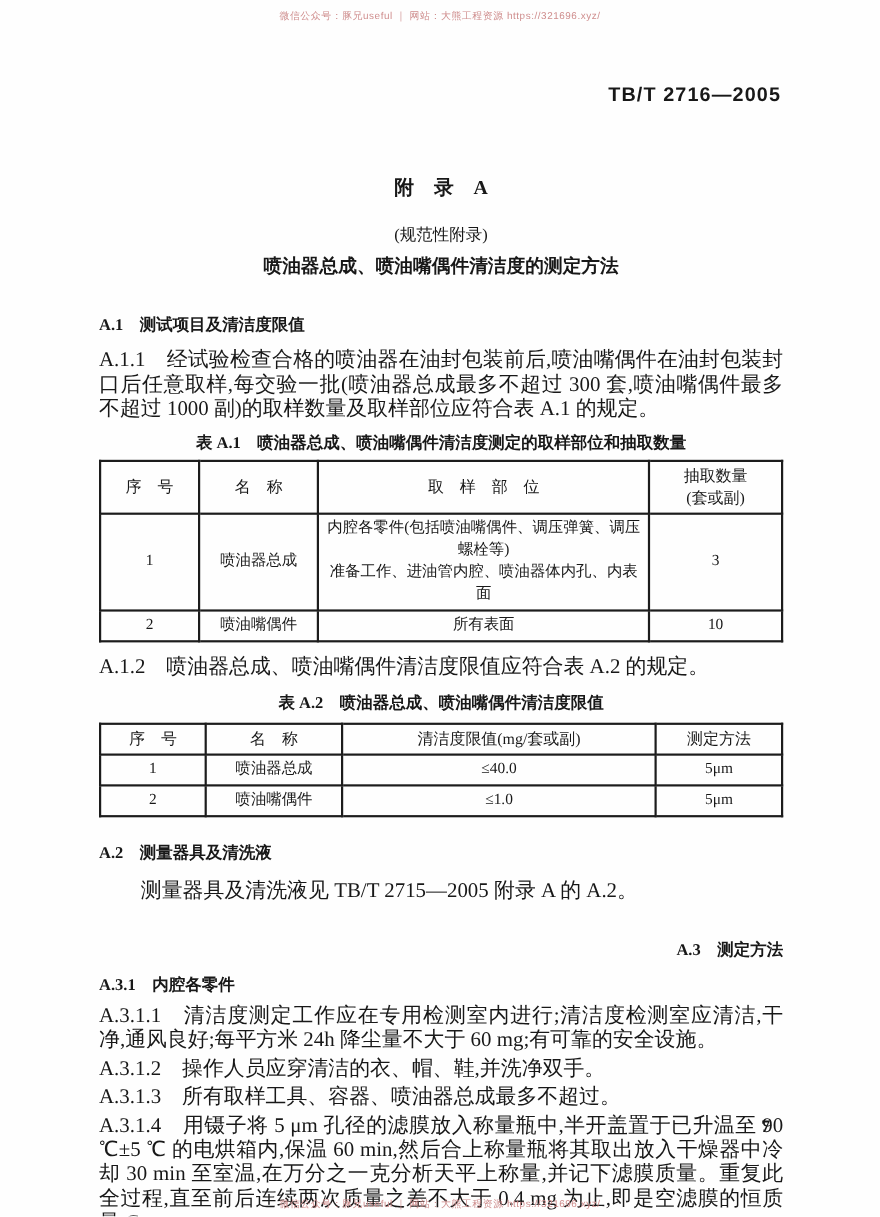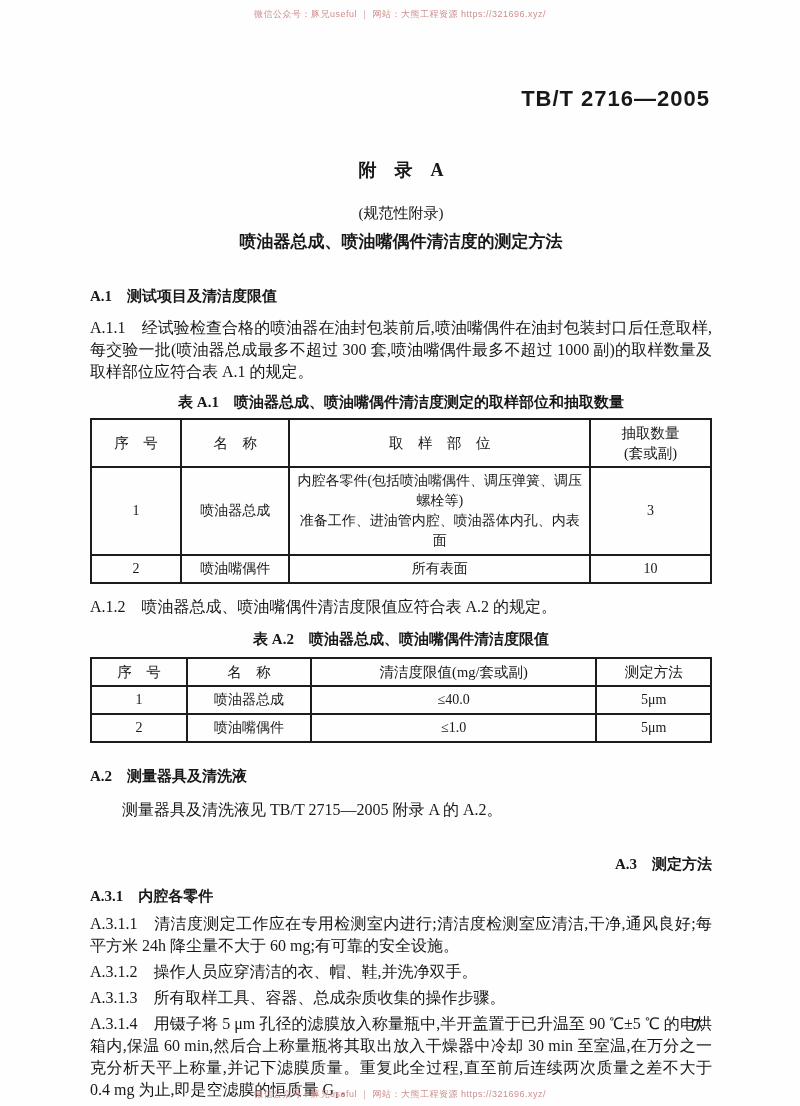--- a/index.html
+++ b/index.html
@@ -9,30 +9,30 @@
     font-family:"Liberation Serif", serif;
   }
   .watermark {
     position:absolute; left:0; right:0; text-align:center;
     font-size:9px; color:#cf8e8e; letter-spacing:0.5px;
     font-family:"Liberation Sans", sans-serif;
   }
   .wm-top { top:8px; }
   .wm-bottom { top:1088px; }
   .doc-number {
-    position:absolute; top:86px; right:90px;
-    font-weight:bold; font-size:22px; letter-spacing:1px;
+    position:absolute; top:76px; right:90px;
+    font-weight:bold; font-size:18px; letter-spacing:1px;
     font-family:"Liberation Sans", sans-serif;
   }
   .content { position:absolute; top:158px; left:90px; width:622px; }
   .t1 { text-align:center; font-weight:bold; font-size:18px; }
   .t2 { text-align:center; font-size:15px; margin-top:22px; }
   .t3 { text-align:center; font-weight:bold; font-size:17px; margin-top:7px; }
   .h  { font-weight:bold; font-size:15px; line-height:22px; }
-  .p  { font-size:16px; line-height:22px; text-align:justify;font-family:Liberation Serif, serif; }
+  .p  { font-size:19px; line-height:22px; text-align:justify;font-family:Liberation Serif, serif; }
   .indent { text-indent:2em; }
   .mt32 { margin-top:32px; } .mt22 { margin-top:22px; } .mt16 { margin-top:32px;text-align:right; }
   .mt12 { margin-top:12px; } .mt10 { margin-top:10px; } .mt8 { margin-top:8px; }
   .mt6 { margin-top:6px; }   .mt4 { margin-top:4px; }
   .tbl-caption { text-align:center; font-weight:bold; font-size:15px; }
   table { width:100%; border-collapse:collapse; table-layout:fixed; }
   td, th {
     border:2px solid #1c1c1c; font-size:14px; text-align:center;
     padding:3px 5px; vertical-align:middle; font-weight:normal; line-height:20px;
   }
@@ -129,21 +129,21 @@
     </tbody>
       </table>
 
     <div class="h mt22">A.2　测量器具及清洗液</div>
     <div class="p indent mt12">测量器具及清洗液见 TB/T 2715—2005 附录 A 的 A.2。</div>
 
     <div class="h mt16">A.3　测定方法</div>
     <div class="h mt10">A.3.1　内腔各零件</div>
     <div class="p mt6">A.3.1.1　清洁度测定工作应在专用检测室内进行;清洁度检测室应清洁,干净,通风良好;每平方米 24h 降尘量不大于 60 mg;有可靠的安全设施。</div>
     <div class="p mt4">A.3.1.2　操作人员应穿清洁的衣、帽、鞋,并洗净双手。</div>
-    <div class="p mt4">A.3.1.3　所有取样工具、容器、总成杂质收集的操作步骤。</div>
+    <div class="p mt4">A.3.1.3　所有取样工具、容器、喷油器总成最多不超过。</div>
     <div class="p mt4">A.3.1.4　用镊子将 5 μm 孔径的滤膜放入称量瓶中,半开盖置于已升温至 90 ℃±5 ℃ 的电烘箱内,保温 60 min,然后合上称量瓶将其取出放入干燥器中冷却 30 min 至室温,在万分之一克分析天平上称量,并记下滤膜质量。重复此全过程,直至前后连续两次质量之差不大于 0.4 mg 为止,即是空滤膜的恒质量 G₁。</div>
 
     <div class="h mt8">A.3.2　喷油嘴偶件清洁度限值</div>
     <div class="h mt4">A.3.2.1　喷油器总成杂质的收集</div>
 
   </div>
 
   <div class="page-number">7</div>
 
   <div class="watermark wm-bottom">微信公众号：豚兄useful ｜ 网站：大熊工程资源 https://321696.xyz/</div>

